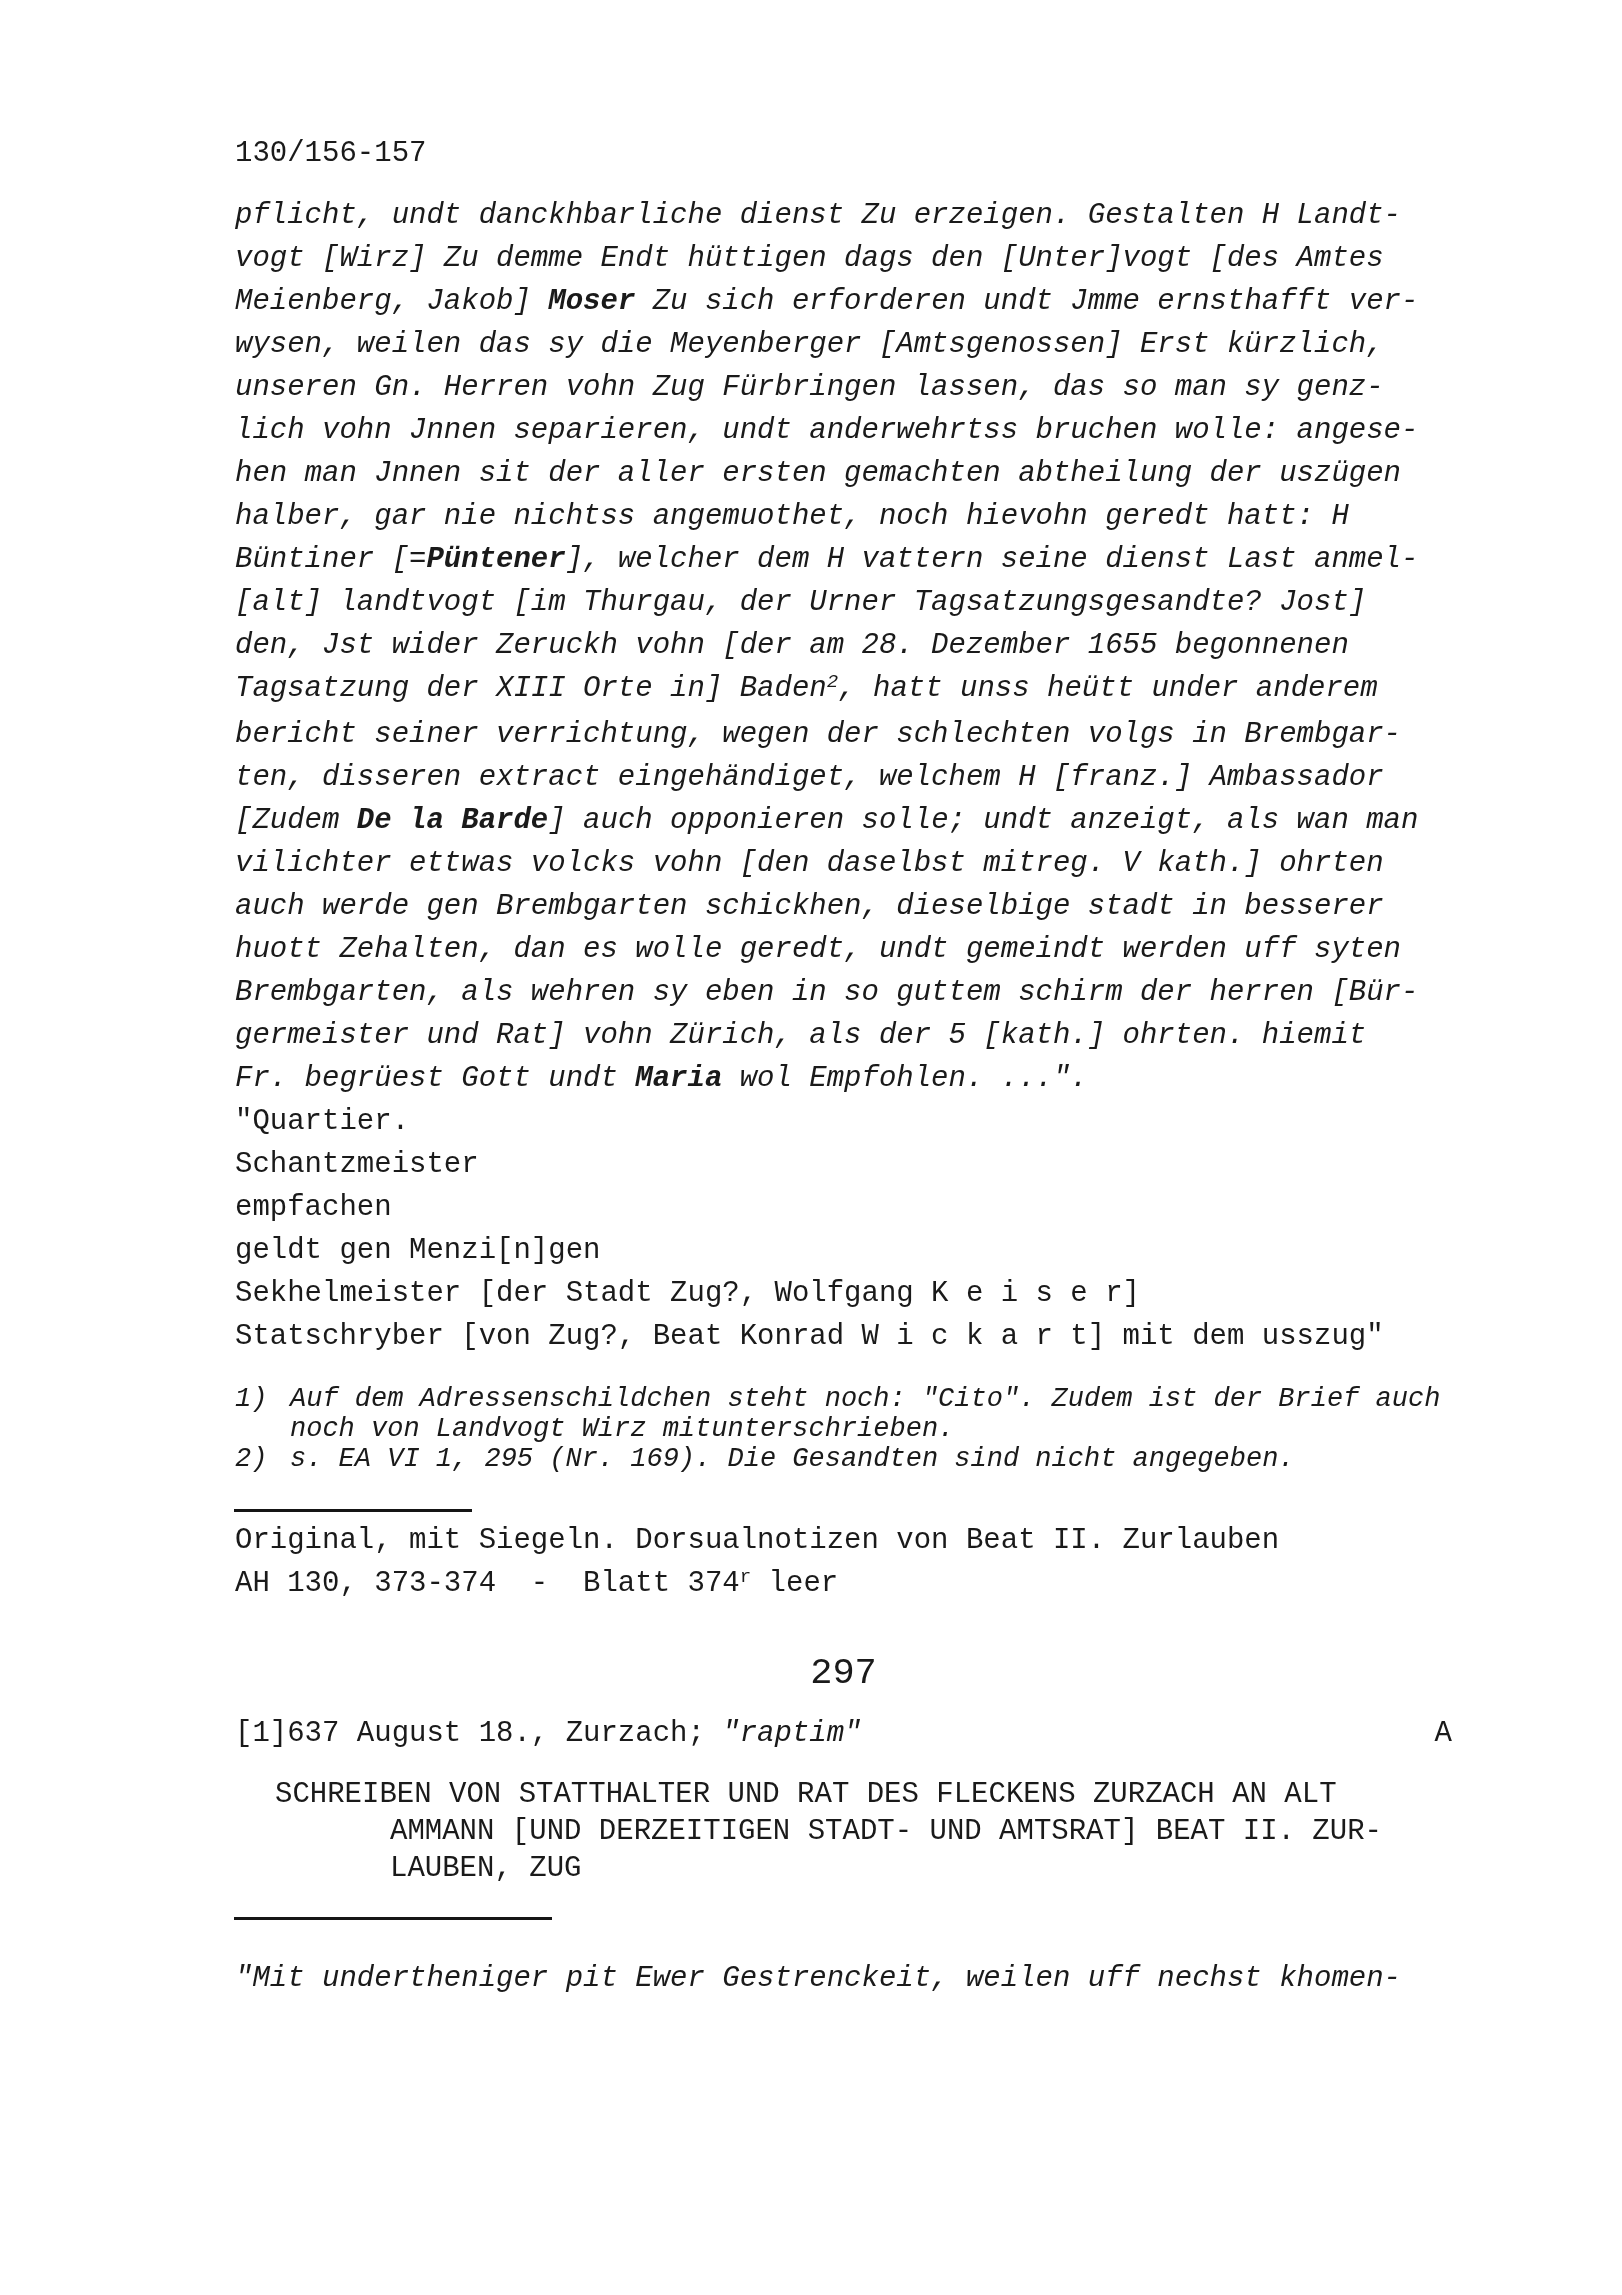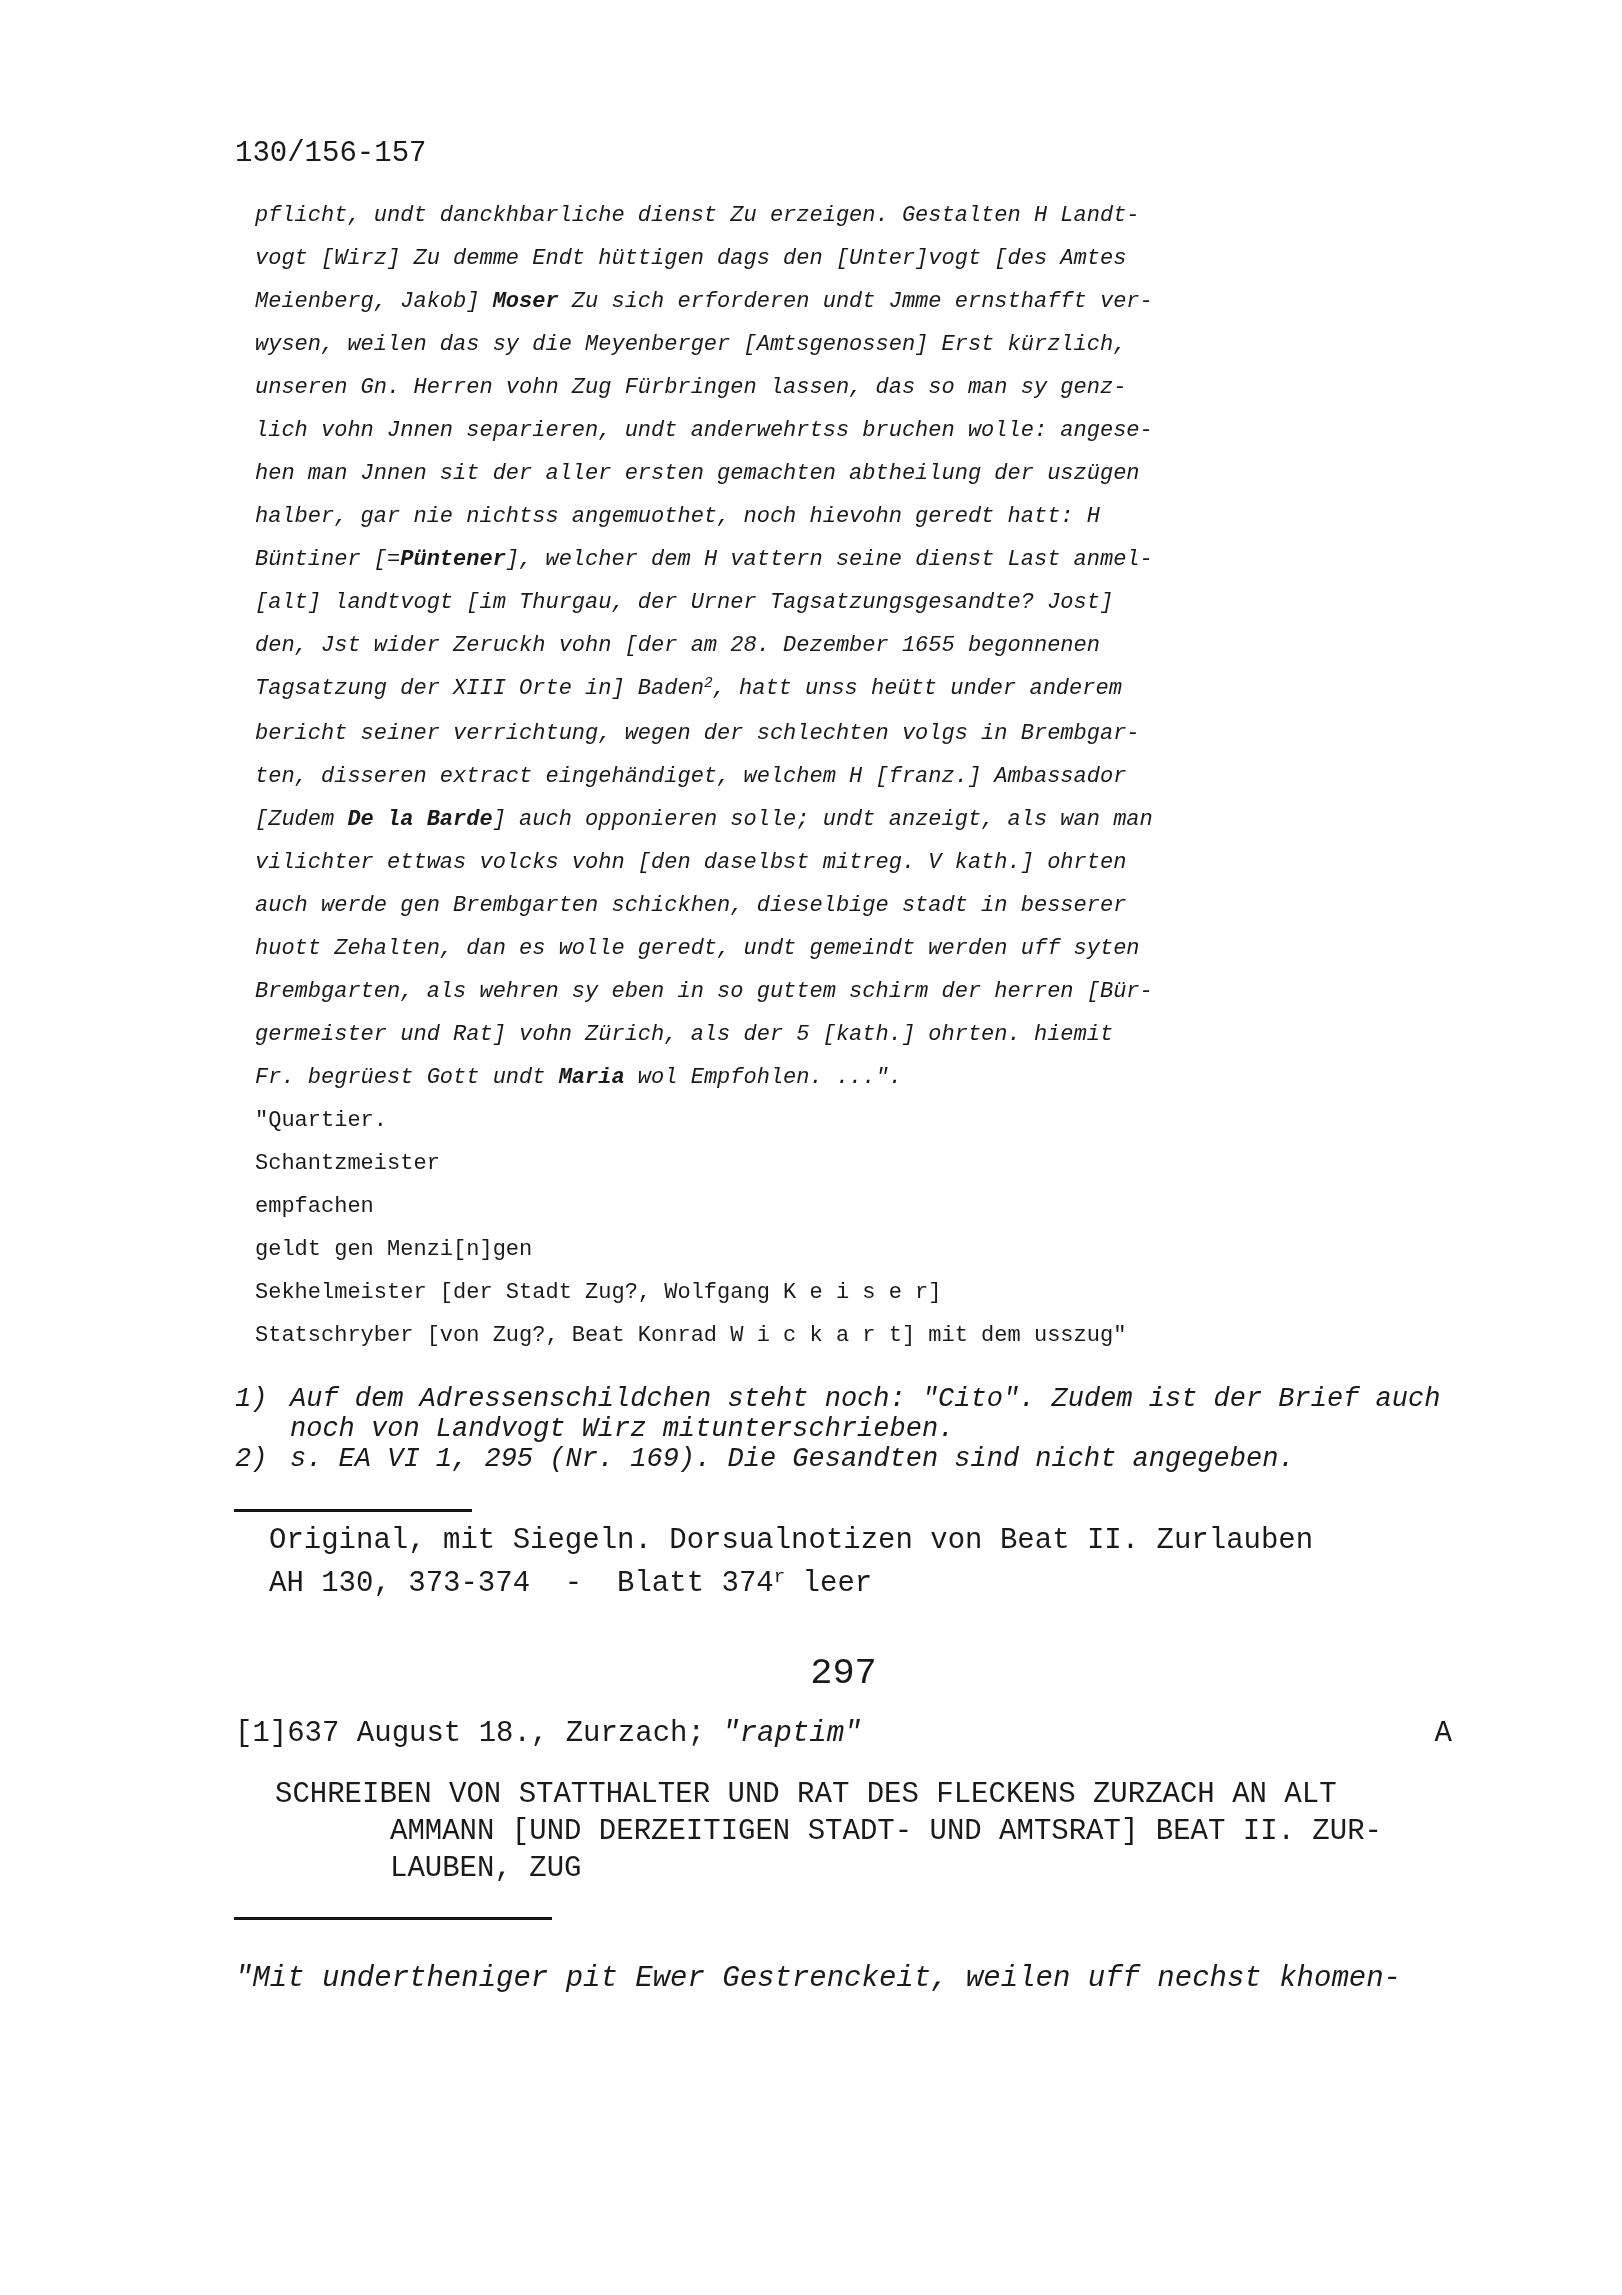--- a/index.html
+++ b/index.html
@@ -19,21 +19,21 @@
   .abs { position: absolute; }
   .pre { white-space: pre; }
 
   .archive-ref {
     left: 235px; top: 136px;
     font-size: 29px; line-height: 36px;
   }
 
   .body-block {
     left: 235px; top: 194px;
-    font-size: 22px; line-height: 43px; margin-left: 20px;
+    font-size: 29px; line-height: 43px;
   }
   .body-block .line { white-space: pre; }
   .line.i { font-style: italic; }
   .line.r { font-style: normal; }
   span.b { font-weight: 700; }
   span.i { font-style: italic; }
   span.s {
     font-size: 0.66em;
     position: relative;
     top: -0.45em;
@@ -52,21 +52,21 @@
     background: #151515;
     height: 3.2px;
   }
   .rule-1 { left: 234px; top: 1509px; width: 238px; }
   .rule-2 { left: 234px; top: 1917px; width: 318px; }
 
   .provenance {
     left: 235px; top: 1519px;
     font-size: 29px; line-height: 43px;
   }
-  .provenance .line { white-space: pre; margin-left: 34px; }
+  .provenance .line { white-space: pre; }
 
   .entry-number {
     left: 235px; top: 1653px; width: 1217px;
     font-size: 37px; line-height: 41px;
     text-align: center;
   }
 
   .dateline {
     left: 235px; top: 1716px; width: 1217px;
     font-size: 29px; line-height: 36px;

